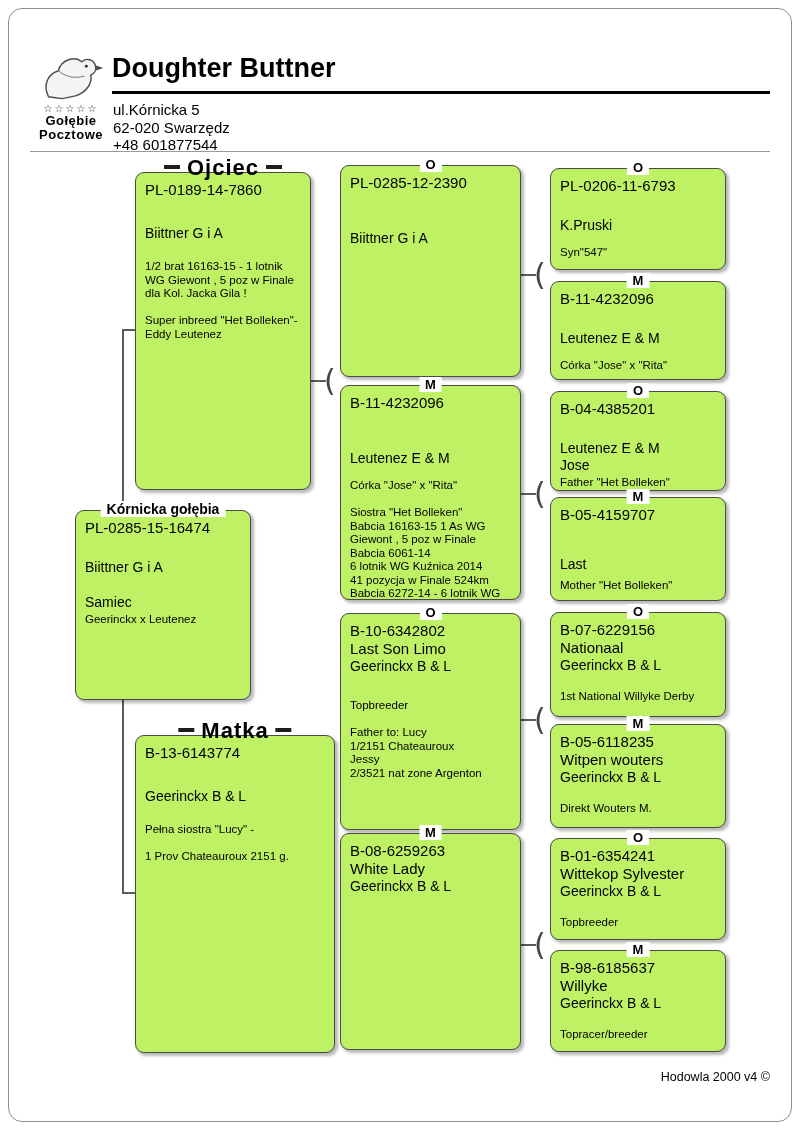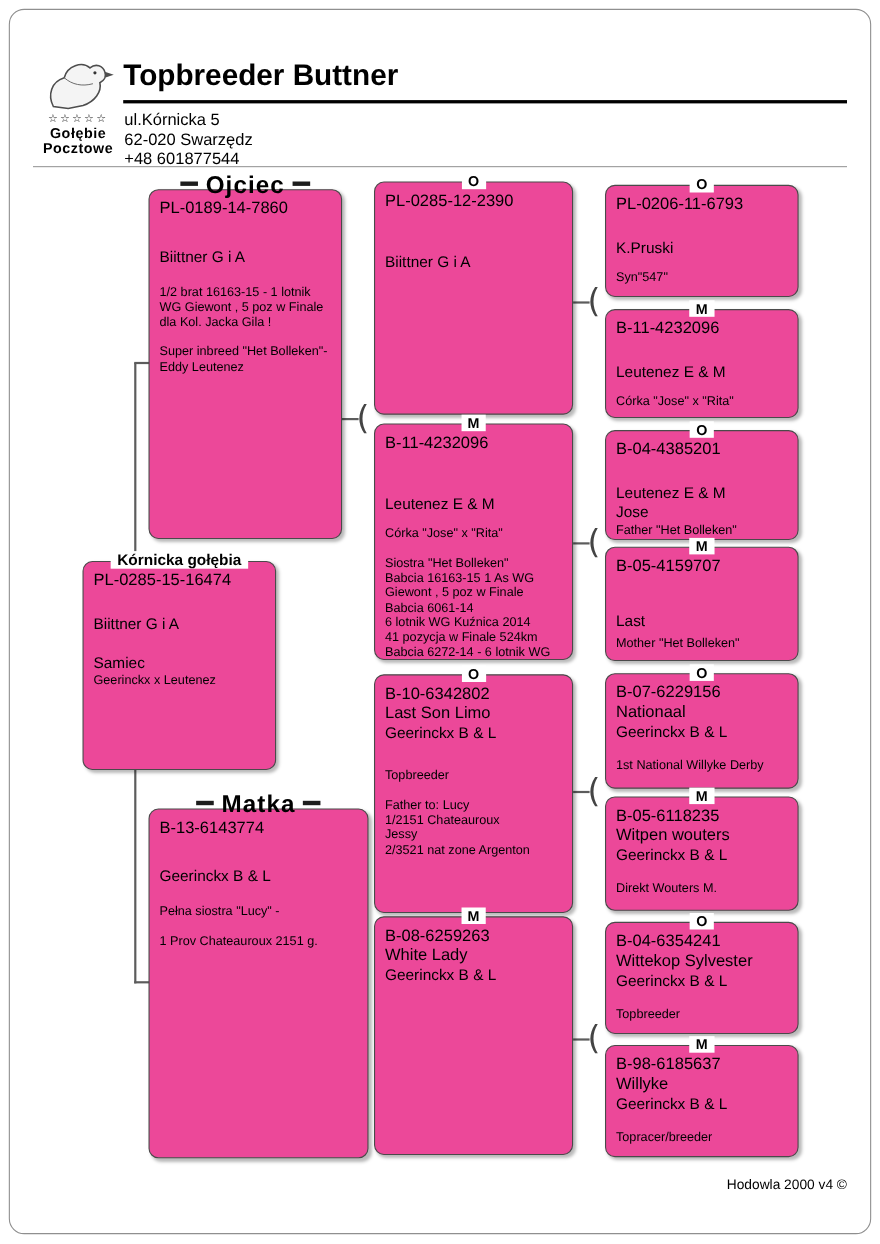--- a/index.html
+++ b/index.html
@@ -13,21 +13,21 @@
   .logo { position:absolute; left:28px; top:50px; width:86px; text-align:center; }
   .logo svg { display:block; margin:0 auto; }
   .logo-stars { font-size:10px; letter-spacing:2px; line-height:10px; color:#222; }
   .logo-name  { font-size:13px; font-weight:bold; line-height:14px; letter-spacing:0.5px; }
   .fancier-name { position:absolute; left:112px; top:53px; font-size:27px; font-weight:bold; }
   .title-underline { position:absolute; left:112px; top:91px; width:658px; height:3px; background:#000; }
   .address { position:absolute; left:113px; top:101px; font-size:15px; line-height:17.5px; white-space:pre-line; }
   .header-sep { position:absolute; left:30px; top:151px; width:740px; height:1px; background:#9a9a9a; }
 
   
-  .pbox { position:absolute; background:#ec4899; border:1px solid #4a4a4a; border-radius:9px;
+  .pbox { position:absolute; background:#bef264; border:1px solid #4a4a4a; border-radius:9px;
           box-shadow:2.5px 2.5px 3px rgba(0,0,0,0.28); padding:8px 9px; z-index:1; }
   .legend { position:absolute; top:-9px; left:50%; transform:translateX(-50%);
             background:#fff; padding:0 6px; font-weight:bold; font-size:13px; white-space:nowrap; }
   .legend.med { top:-10px; font-size:14px; }
   .legend.big { top:-18px; font-size:22px; letter-spacing:1px; background:transparent; }
   .legend.big::before, .legend.big::after { content:""; display:inline-block; width:16px; height:4px;
             background:#1d1d1d; vertical-align:middle; margin:0 7px 4px 7px; }
   .ring  { font-size:15px; line-height:18px; }
   .name  { font-size:15px; line-height:18px; }
   .owner { font-size:14px; line-height:17px; white-space:pre-line; }
@@ -56,21 +56,21 @@
         <path d="M15 52 C9 40 13 27 26 23 C29 11 44 6 52 13 C58 8 65 11 67 17 C69 22 66 26 62 28 C64 37 57 47 45 51 L30 54 Z" fill="#f4f4f4" stroke="#4d4d4d" stroke-width="1.6"></path>
         <path d="M26 23 C34 30 44 32 55 29" fill="none" stroke="#6a6a6a" stroke-width="1"></path>
         <circle cx="57" cy="18" r="1.6" fill="#333"></circle>
         <path d="M67 17 L76 20 L67 23 Z" fill="#4d4d4d"></path>
       </svg>
     </span>
     <div class="logo-stars">☆☆☆☆☆</div>
     <div class="logo-name">Gołębie</div>
     <div class="logo-name">Pocztowe</div>
   </div>
-  <div class="fancier-name">Topbreeder Buttner</div>
+  <div class="fancier-name">Doughter Buttner</div>
   <div class="title-underline"></div>
   <div class="address">ul.Kórnicka 5
 62-020 Swarzędz
 +48 601877544</div>
   <div class="header-sep"></div>
 
   <div class="vline" style="left:122px;top:330px;height:564px;"></div>
   <div class="hline" style="left:122px;top:329px;width:15px;"></div>
   <div class="hline" style="left:122px;top:892px;width:15px;"></div>
 
@@ -198,21 +198,21 @@
   <div class="pbox" style="left:550px;top:724px;width:176px;height:104px;">
     <div class="legend">M</div>
     <div class="ring">B-05-6118235</div>
     <div class="name">Witpen wouters</div>
     <div class="owner">Geerinckx B &amp; L</div>
     <div class="body mt16">Direkt Wouters M.</div>
   </div>
 
   <div class="pbox" style="left:550px;top:838px;width:176px;height:102px;">
     <div class="legend">O</div>
-    <div class="ring">B-04-6354241</div>
+    <div class="ring">B-01-6354241</div>
     <div class="name">Wittekop Sylvester</div>
     <div class="owner">Geerinckx B &amp; L</div>
     <div class="body mt16">Topbreeder</div>
   </div>
 
   <div class="pbox" style="left:550px;top:950px;width:176px;height:102px;">
     <div class="legend">M</div>
     <div class="ring">B-98-6185637</div>
     <div class="name">Willyke</div>
     <div class="owner">Geerinckx B &amp; L</div>

